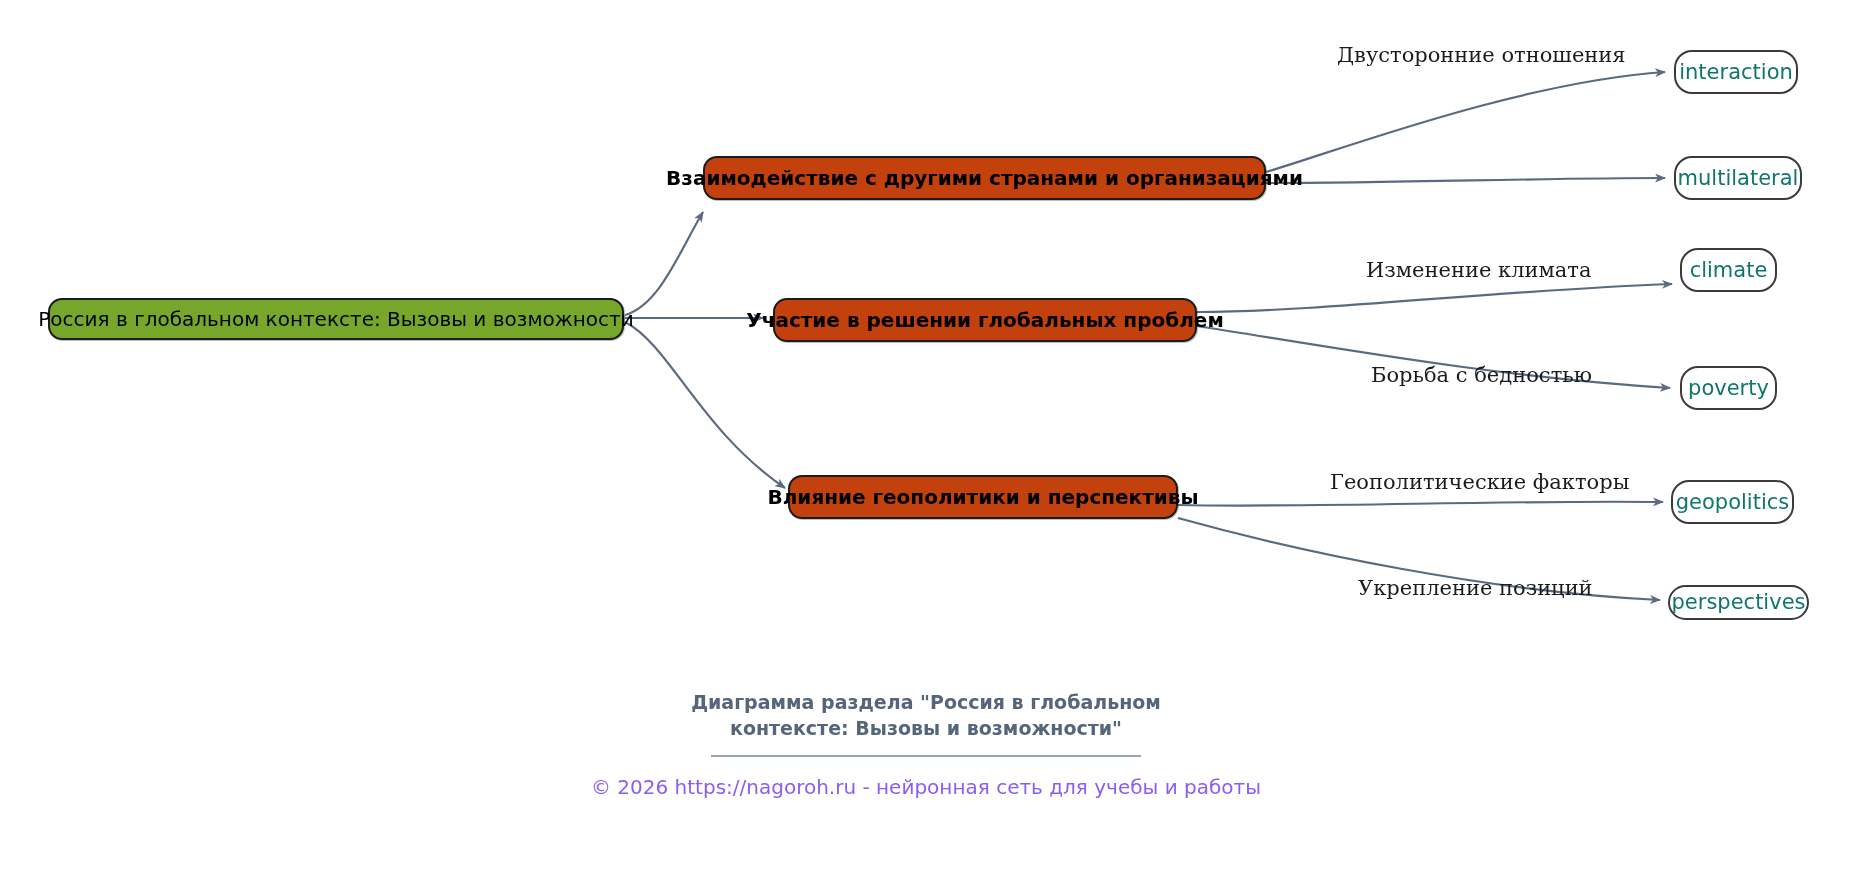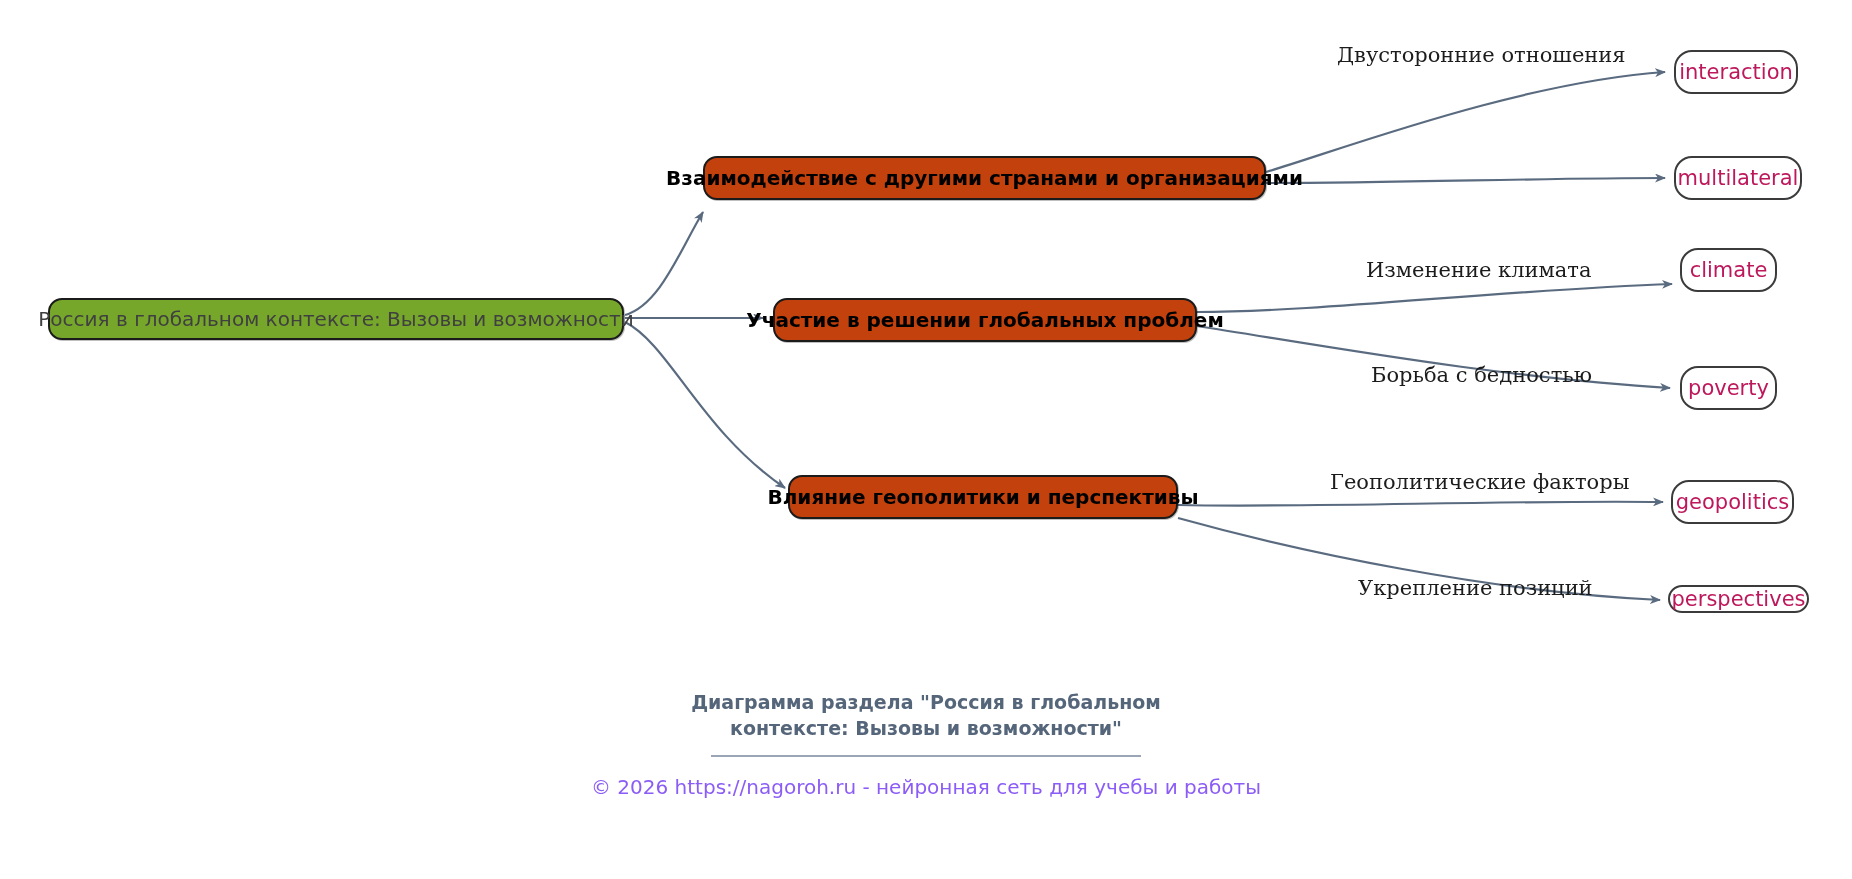--- a/index.html
+++ b/index.html
@@ -39,21 +39,21 @@
     align-items: center;
     justify-content: center;
     white-space: nowrap;
     line-height: 1;
   }
 
   .node-root {
     background: #76a72a;
     border: 2px solid #1b1b1b;
     border-radius: 14px;
-    color: #404040;
+    color: #000000;
     font-size: 20px;
     font-family: "DejaVu Sans", sans-serif;
     padding: 0 14px;
     box-shadow: 1px 1px 0 rgba(0,0,0,0.25);
   }
 
   .node-branch {
     background: #c2410c;
     border: 2px solid #1b1b1b;
     border-radius: 14px;
@@ -62,21 +62,21 @@
     font-weight: 600;
     font-family: "DejaVu Sans", sans-serif;
     padding: 0 14px;
     box-shadow: 1px 1px 0 rgba(0,0,0,0.25);
   }
 
   .node-leaf {
     background: #ffffff;
     border: 2px solid #3b3b3b;
     border-radius: 18px;
-    color: #be185d;
+    color: #0f766e;
     font-size: 21px;
     font-family: "DejaVu Sans", sans-serif;
     padding: 0 14px;
   }
 
   
   .edge-label {
     position: absolute;
     color: #1c1c1c;
     font-family: "DejaVu Serif", serif;
@@ -177,21 +177,21 @@
   </div>
 
   <div class="node node-leaf" style="left:1680px; top:366px; width:97px; height:44px;">
     <span>poverty</span>
   </div>
 
   <div class="node node-leaf" style="left:1671px; top:480px; width:123px; height:44px;">
     <span>geopolitics</span>
   </div>
 
-  <div class="node node-leaf" style="left:1668px; top:585px; width:141px; height:28px;">
+  <div class="node node-leaf" style="left:1668px; top:585px; width:141px; height:35px;">
     <span>perspectives</span>
   </div>
 
   <div class="edge-label" style="left:1337px; top:45px;">Двусторонние отношения</div>
 
 
   <div class="edge-label" style="left:1366px; top:260px;">Изменение климата</div>
 
   <div class="edge-label" style="left:1371px; top:365px;">Борьба с бедностью</div>
 

